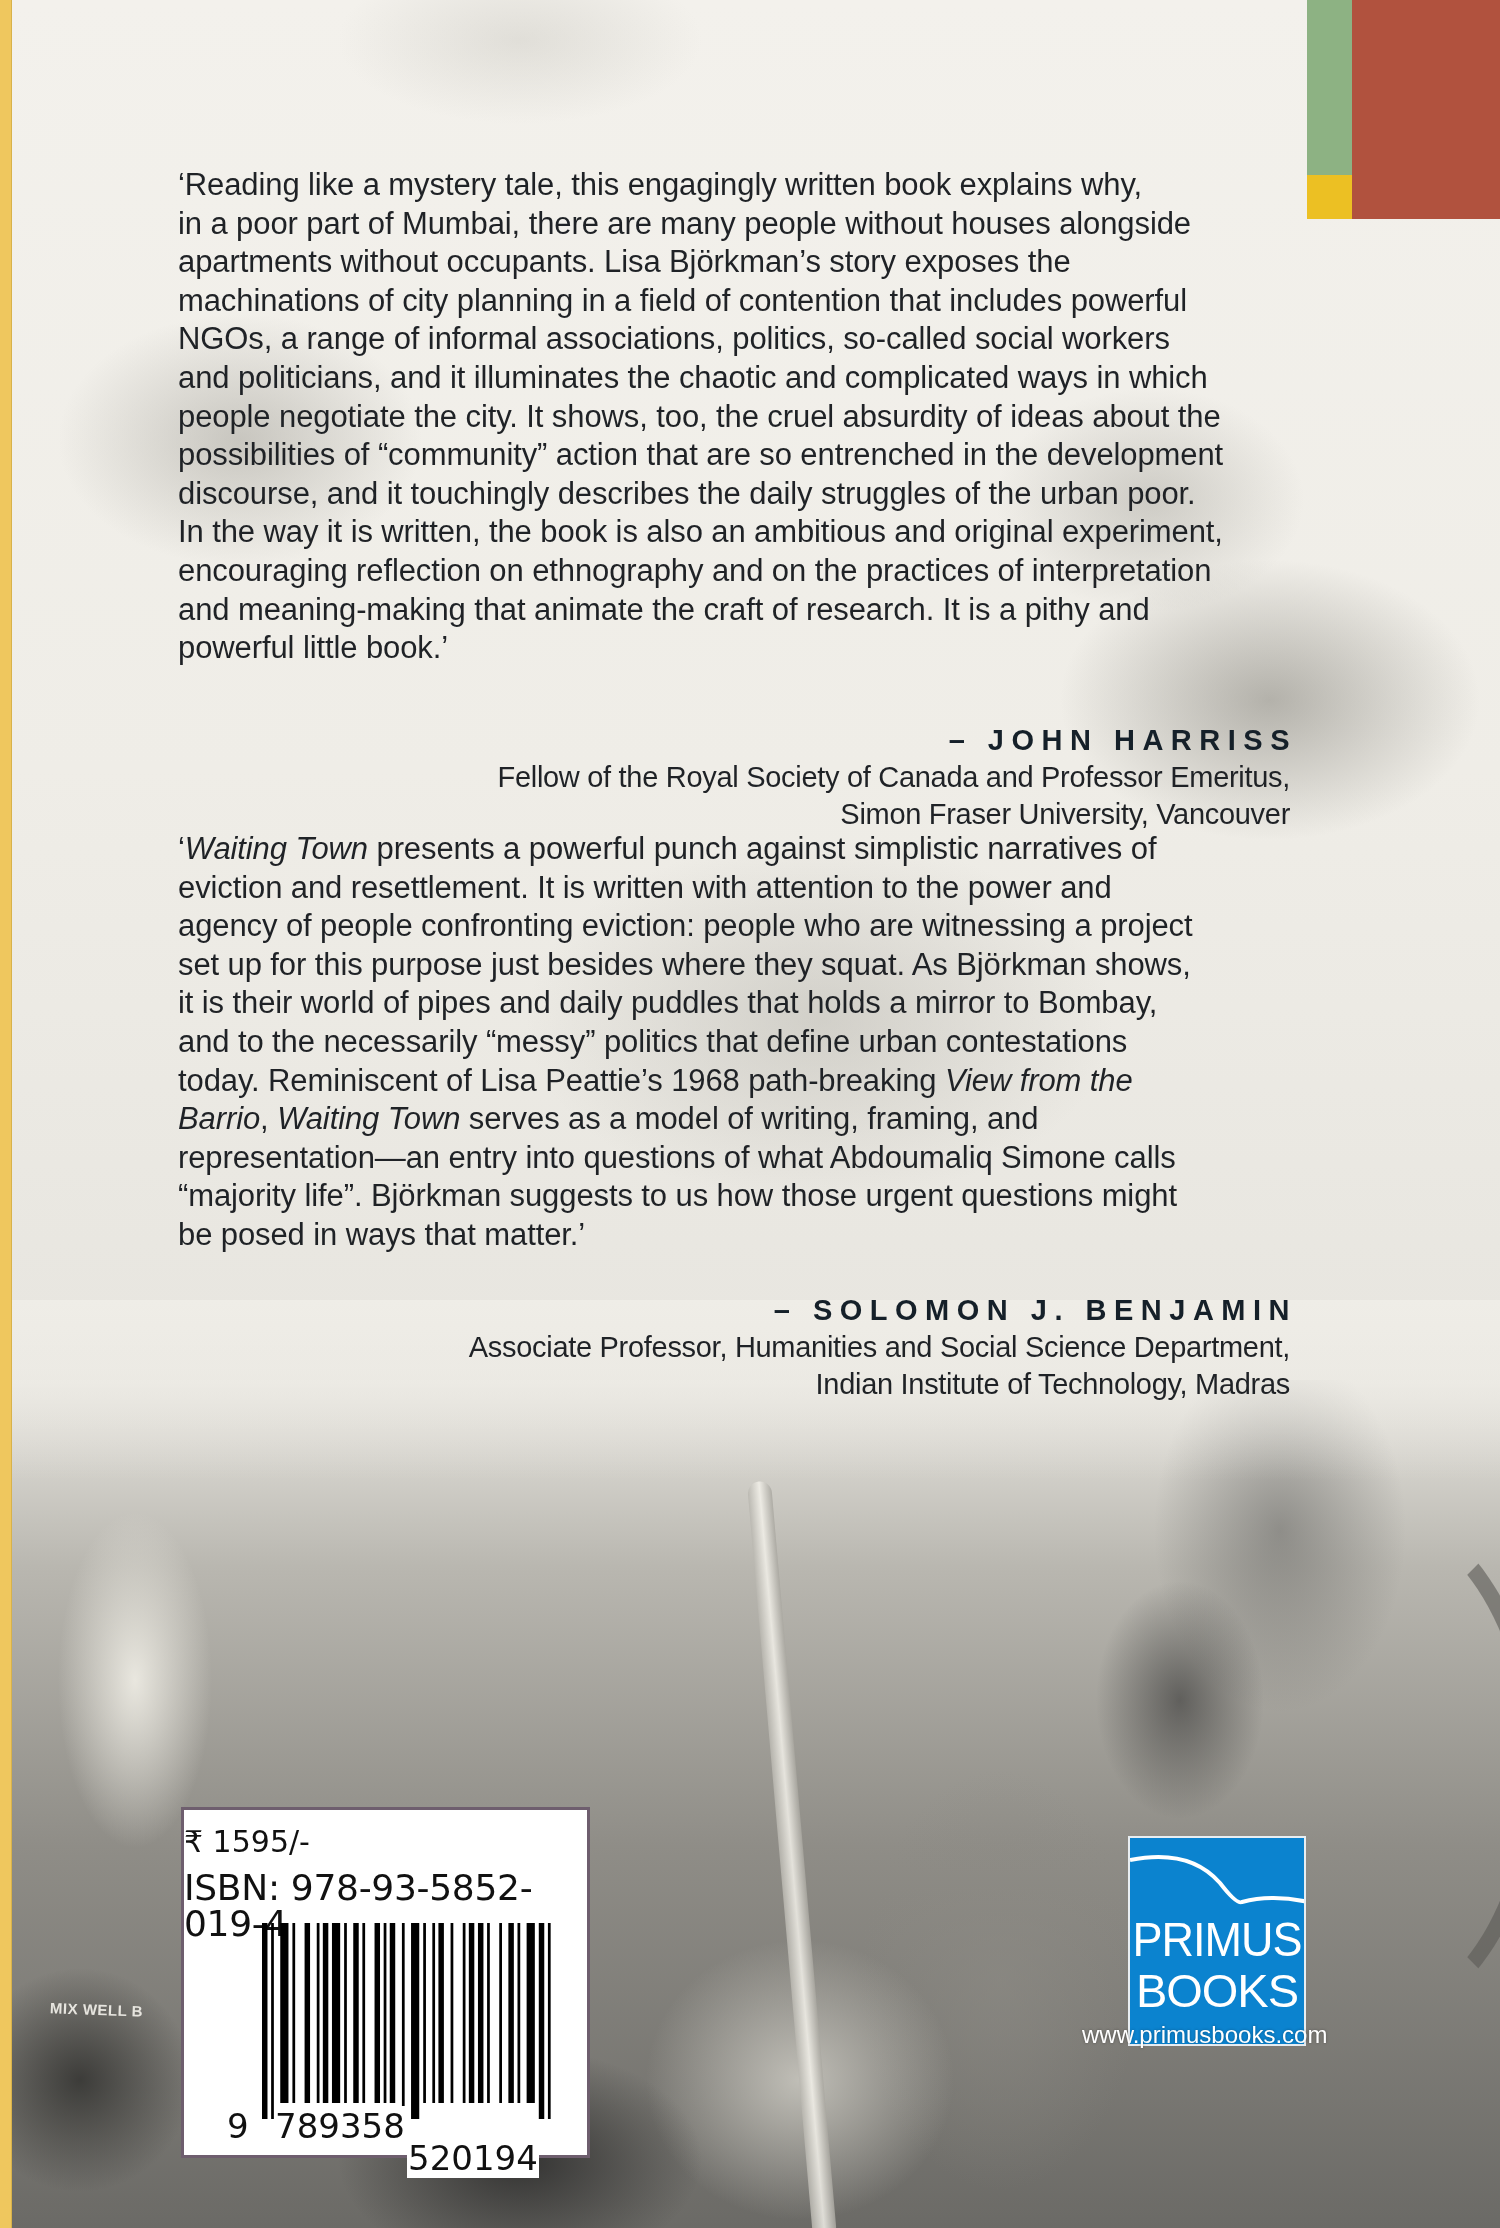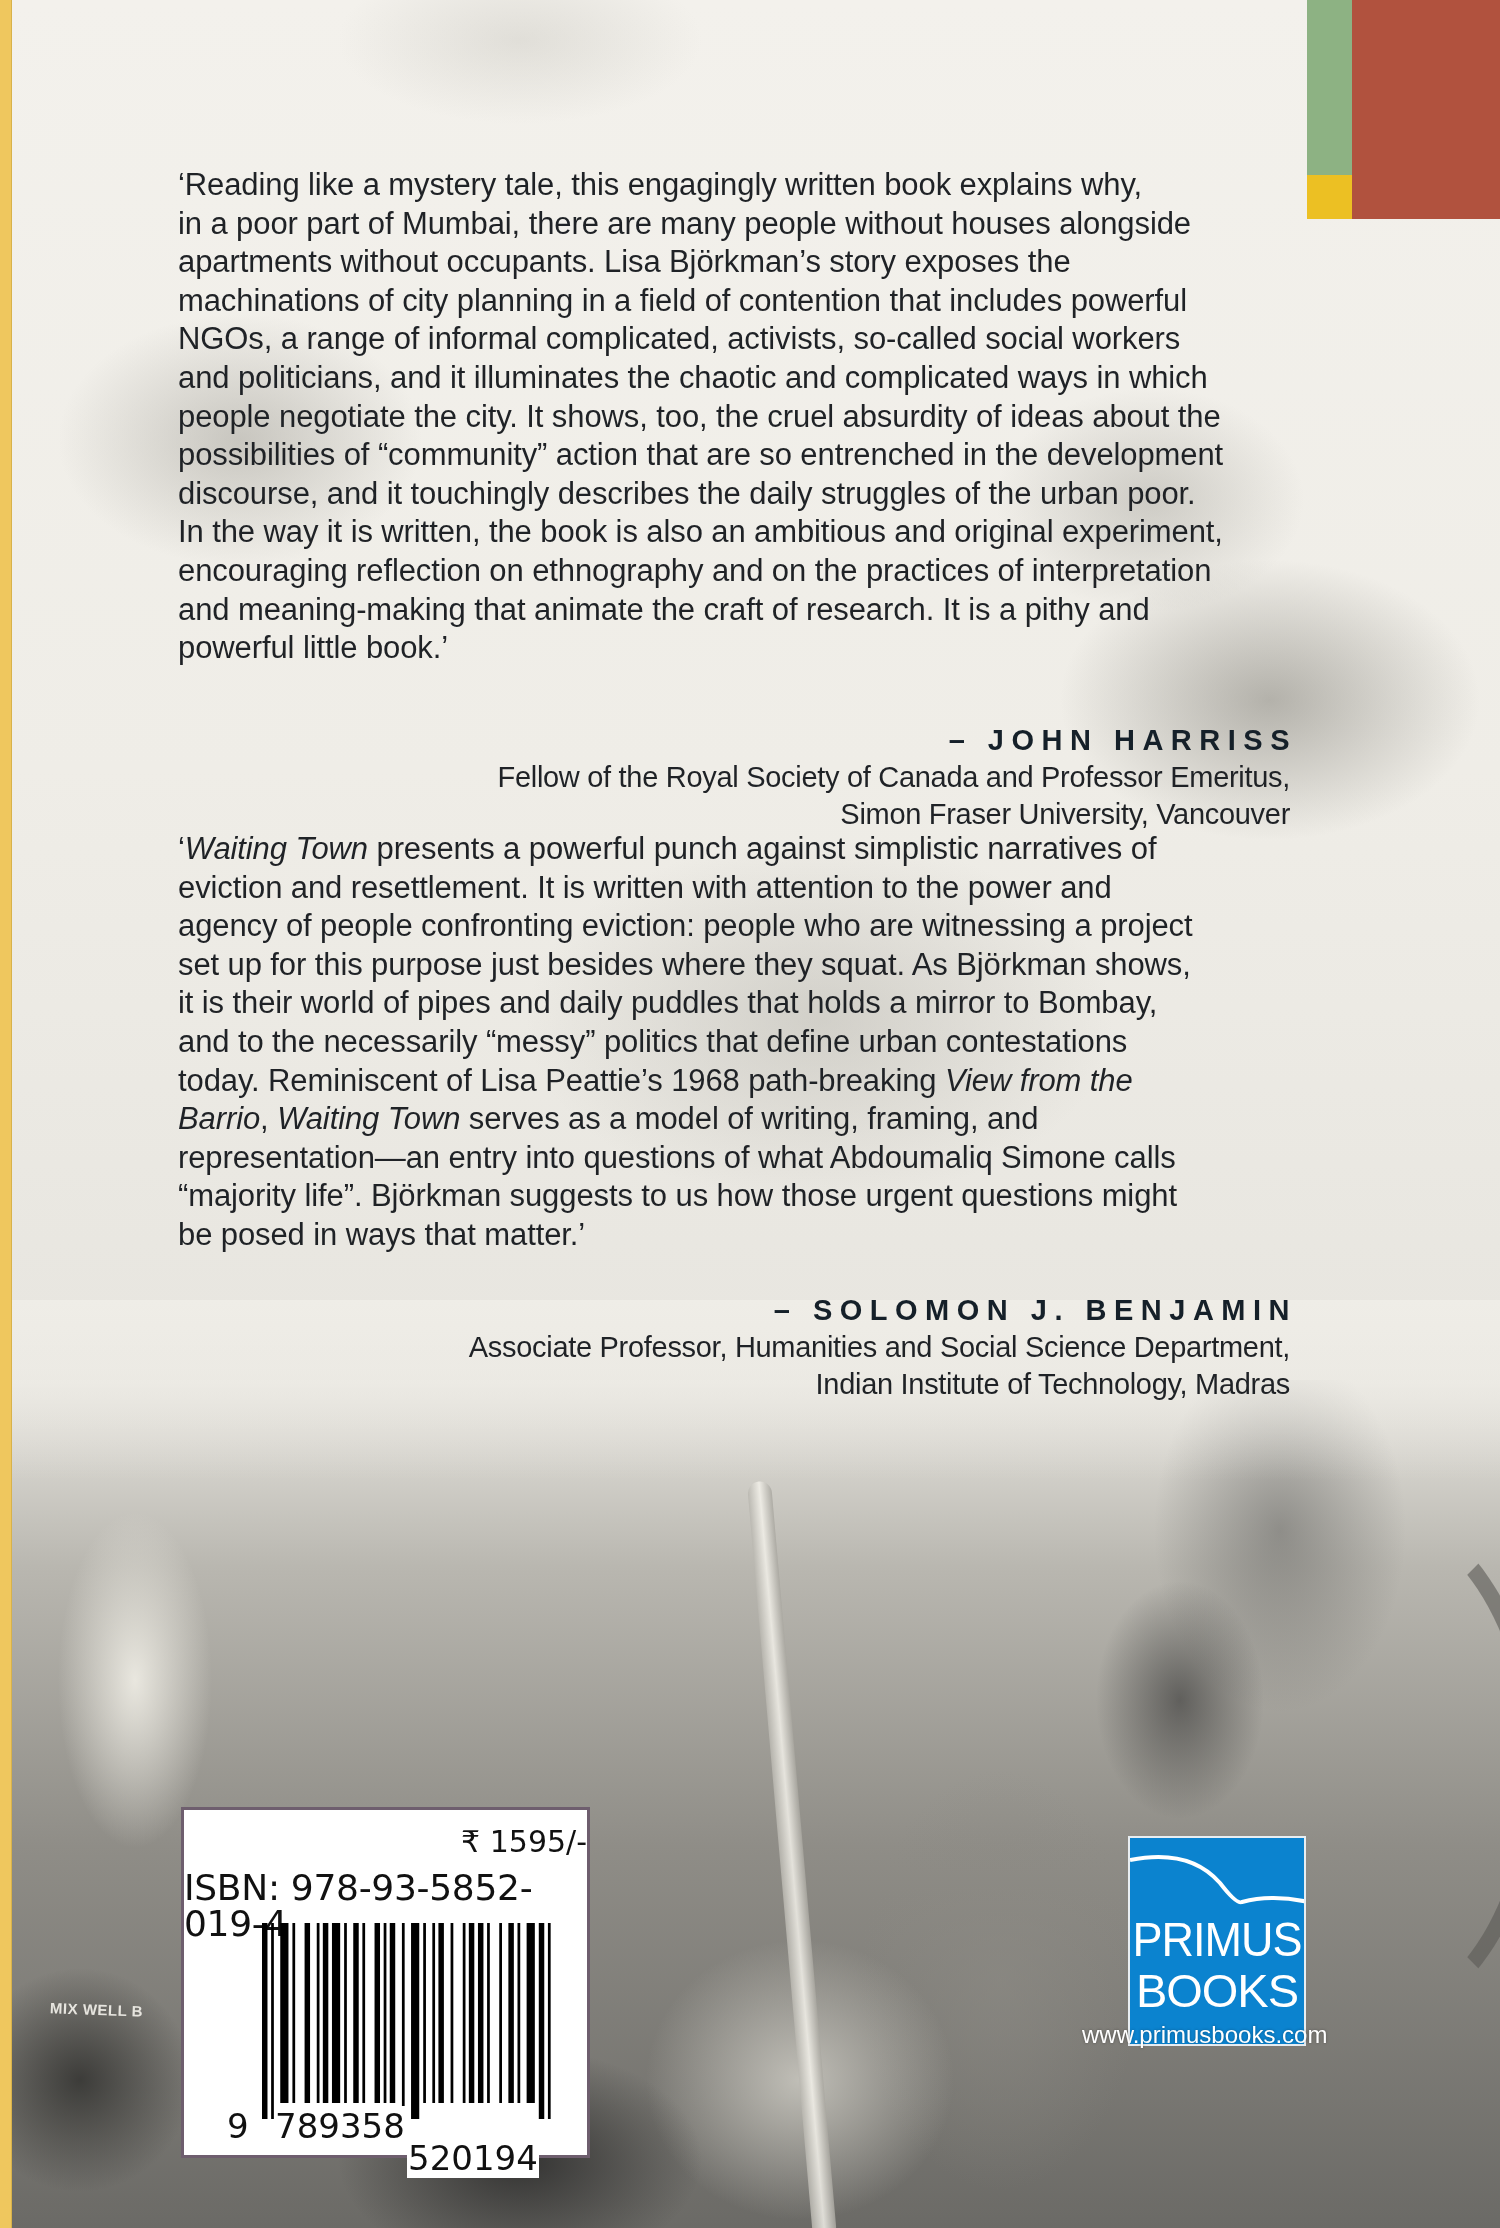--- a/index.html
+++ b/index.html
@@ -83,21 +83,21 @@
     }
 
     
     .barcode-box {
       position: absolute; left: 181px; top: 1807px; width: 409px; height: 528px;
       max-height: 528px;
       background: #ffffff; border: 3px solid #6e5e6e; box-sizing: border-box;
       height: 351px;
     }
     .price {
-      position: absolute; left: 0; right: 0; top: 14px; text-align: right;
+      position: absolute; left: 0; right: 0; top: 14px; text-align: left;
       font-family: "DejaVu Sans", sans-serif; font-size: 30px; color: #111; line-height: 36px;
     }
     .isbn {
       position: absolute; left: 0; right: 0; top: 60px; text-align: left;
       font-family: "DejaVu Sans", sans-serif; font-size: 36px; color: #111; line-height: 36px;
       letter-spacing: -0.3px;
     }
     .bars {
       position: absolute; left: 78px; top: 113px; width: 292px; height: 196px;
     }
@@ -146,21 +146,21 @@
     <div class="blk-green"></div>
     <div class="blk-yellow"></div>
     <div class="blk-red"></div>
   </div>
 
   <div class="blurb" style="top:166px;">
     <p>‘Reading like a mystery tale, this engagingly written book explains why,</p>
     <p>in a poor part of Mumbai, there are many people without houses alongside</p>
     <p>apartments without occupants. Lisa Björkman’s story exposes the</p>
     <p>machinations of city planning in a field of contention that includes powerful</p>
-    <p>NGOs, a range of informal complicated, activists, so-called social workers</p>
+    <p>NGOs, a range of informal associations, politics, so-called social workers</p>
     <p>and politicians, and it illuminates the chaotic and complicated ways in which</p>
     <p>people negotiate the city. It shows, too, the cruel absurdity of ideas about the</p>
     <p>possibilities of “community” action that are so entrenched in the development</p>
     <p>discourse, and it touchingly describes the daily struggles of the urban poor.</p>
     <p>In the way it is written, the book is also an ambitious and original experiment,</p>
     <p>encouraging reflection on ethnography and on the practices of interpretation</p>
     <p>and meaning-making that animate the craft of research. It is a pithy and</p>
     <p>powerful little book.’</p>
   </div>
   <div class="attrib" style="top:676px;">

